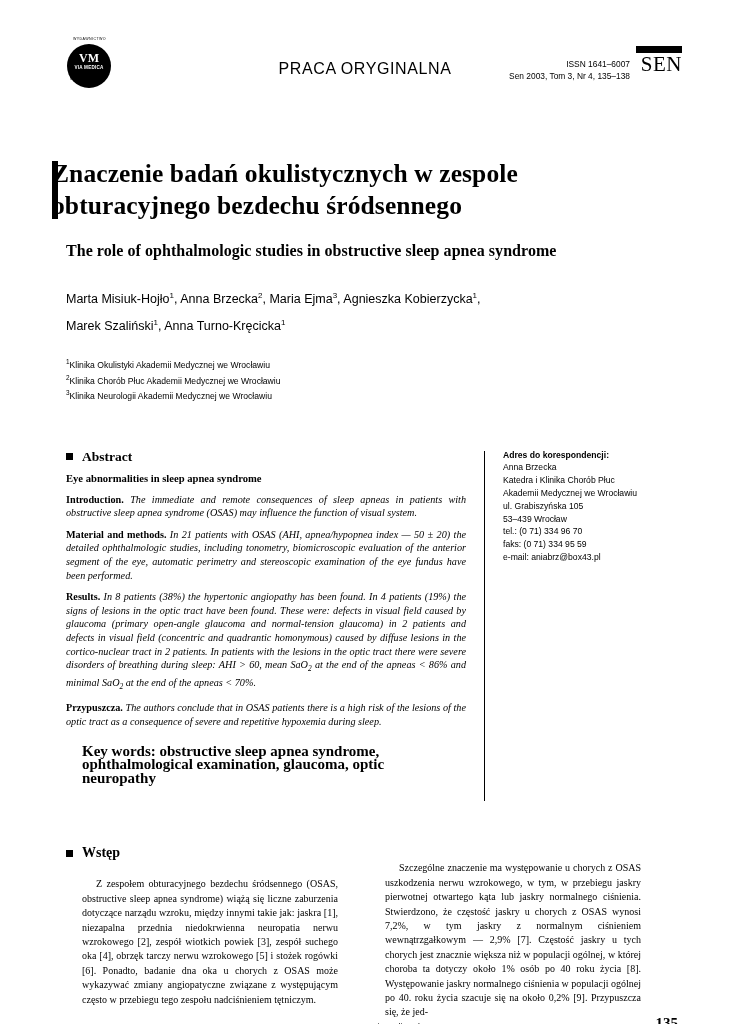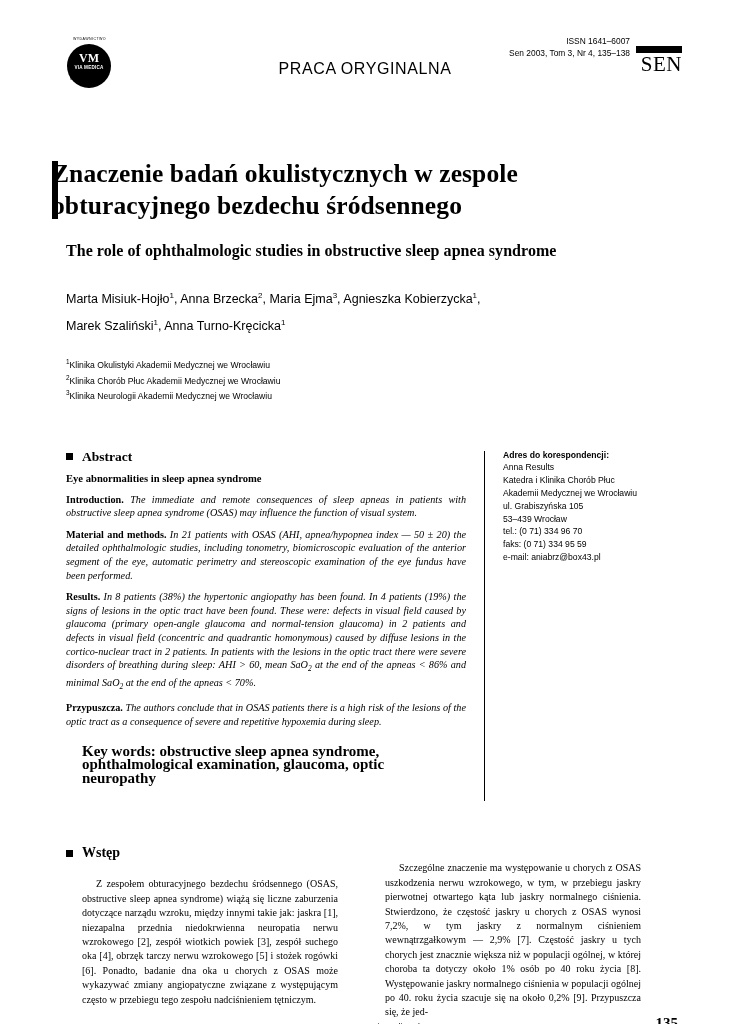--- a/index.html
+++ b/index.html
@@ -86,21 +86,21 @@
     left: 0; right: 0;
     top: 26px;
     text-align: center;
     font-family: "Liberation Sans", sans-serif;
     font-size: 16px;
     letter-spacing: .6px;
   }
   .issn {
     position: absolute;
     right: 48px;
-    top: 1px;
+    top: 24px;
     text-align: right;
     font-family: "Liberation Sans", sans-serif;
     font-size: 8.4px;
     line-height: 12px;
   }
   .sen-logo {
     position: absolute;
     right: -4px;
     top: 12px;
     text-align: right;
@@ -338,21 +338,21 @@
           <div class="abs-p"><b>Przypuszcza.</b> The authors conclude that in OSAS patients there is a high risk of the lesions of the optic tract as a consequence of severe and repetitive hypoxemia during sleep.</div>
         </div>
       <div class="abs-kw">Key words: obstructive sleep apnea syndrome, ophthalmological examination, glaucoma, optic neuropathy</div>
     </div>
 
     <div class="vrule"></div>
 
     <div class="corr-col">
       <div class="corr-title">Adres do korespondencji:</div>
       <div id="corr-lines">
-          <div>Anna Results</div>
+          <div>Anna Brzecka</div>
           <div>Katedra i Klinika Chorób Płuc</div>
           <div>Akademii Medycznej we Wrocławiu</div>
           <div>ul. Grabiszyńska 105</div>
           <div>53–439 Wrocław</div>
           <div>tel.: (0 71) 334 96 70</div>
           <div>faks: (0 71) 334 95 59</div>
           <div>e-mail: aniabrz@box43.pl</div>
         </div>
     </div>
   </div>

